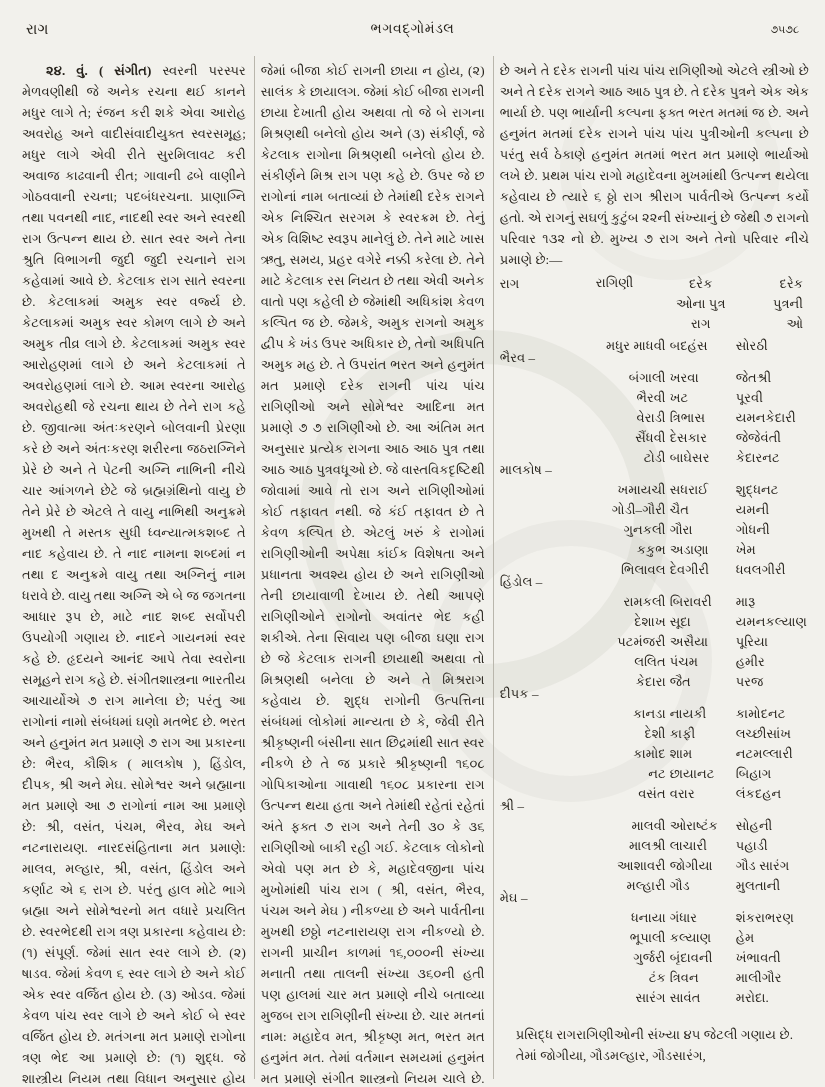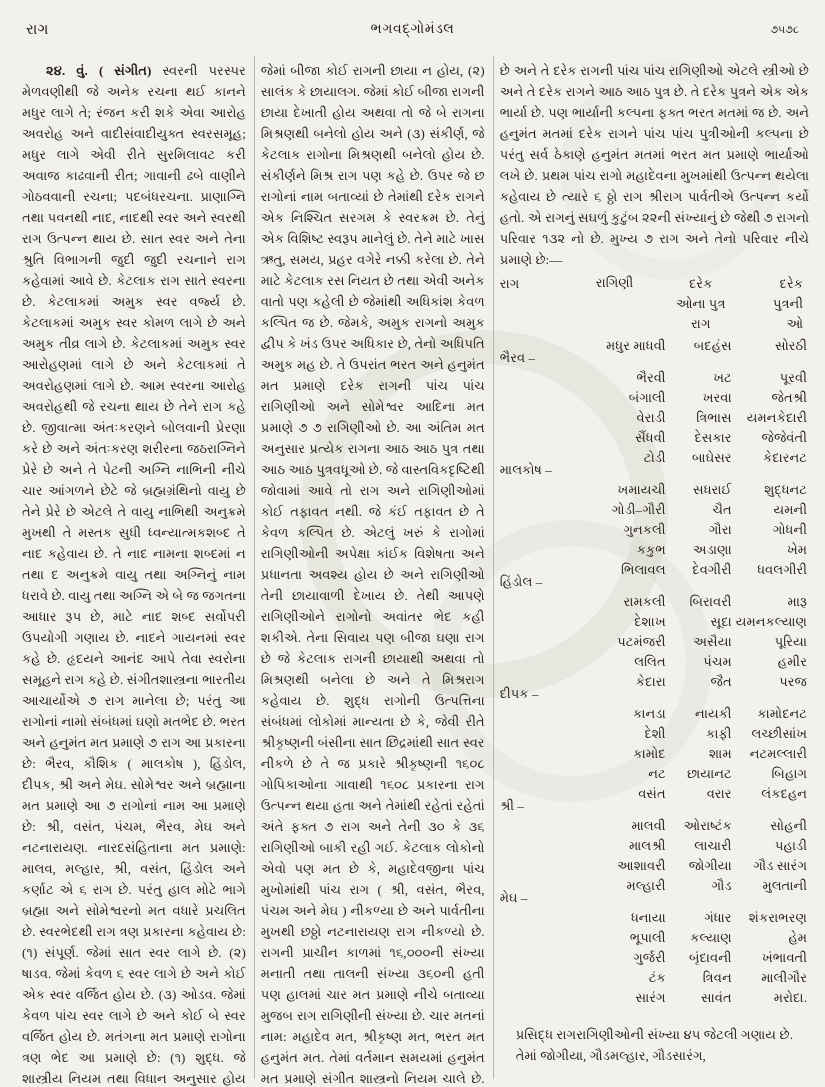--- a/index.html
+++ b/index.html
@@ -41,22 +41,22 @@
   .raga-table{margin-top:4px;font-size:13px;line-height:20px;text-align:left;}
   .thead,.traw{display:grid;grid-template-columns:74px 88px 62px 1fr;column-gap:4px;}
   .thead{margin-bottom:2px;}
   .th{white-space:pre-line;}
   .th0{text-align:left;}
   .th1{text-align:left;padding-left:18px;font-family:Liberation Mono, monospace;}
   .th2{text-align:center;}
   .th3{text-align:right;padding-right:6px;}
   .tc0{text-align:left;white-space:nowrap;margin-top:12px;}
   .tc1{text-align:right;padding-left:18px;white-space:nowrap;}
-  .tc2{text-align:right;white-space:nowrap;}
-  .tc3{text-align:right;padding-right:2px;white-space:nowrap;}
+  .tc2{text-align:left;white-space:nowrap;}
+  .tc3{padding-right:2px;white-space:nowrap;}
   .col3-footer{margin-top:2px;}
 </style>
 </head>
 <body>
 
 <div class="page">
 
   <div class="artifact a1"></div>
   <div class="artifact a2"></div>
   <div class="artifact a3"></div>
@@ -93,29 +93,29 @@
         </div>
         <div>
             <div class="traw">
               <div class="tc tc0">ભૈરવ –</div>
               <div class="tc tc1">મધુર માધવી</div>
               <div class="tc tc2">બદહંસ</div>
               <div class="tc tc3">સોરઠી</div>
             </div>
             <div class="traw">
               <div class="tc tc0"></div>
+              <div class="tc tc1">બંગાલી</div>
+              <div class="tc tc2">ખરવા</div>
+              <div class="tc tc3">જેતશ્રી</div>
+            </div>
+            <div class="traw">
+              <div class="tc tc0"></div>
               <div class="tc tc1">ભૈરવી</div>
               <div class="tc tc2">ખટ</div>
               <div class="tc tc3">પૂરવી</div>
-            </div>
-            <div class="traw">
-              <div class="tc tc0"></div>
-              <div class="tc tc1">બંગાલી</div>
-              <div class="tc tc2">ખરવા</div>
-              <div class="tc tc3">જેતશ્રી</div>
             </div>
             <div class="traw">
               <div class="tc tc0"></div>
               <div class="tc tc1">વેરાડી</div>
               <div class="tc tc2">ત્રિભાસ</div>
               <div class="tc tc3">યમનકેદારી</div>
             </div>
             <div class="traw">
               <div class="tc tc0"></div>
               <div class="tc tc1">સૈંધવી</div>

